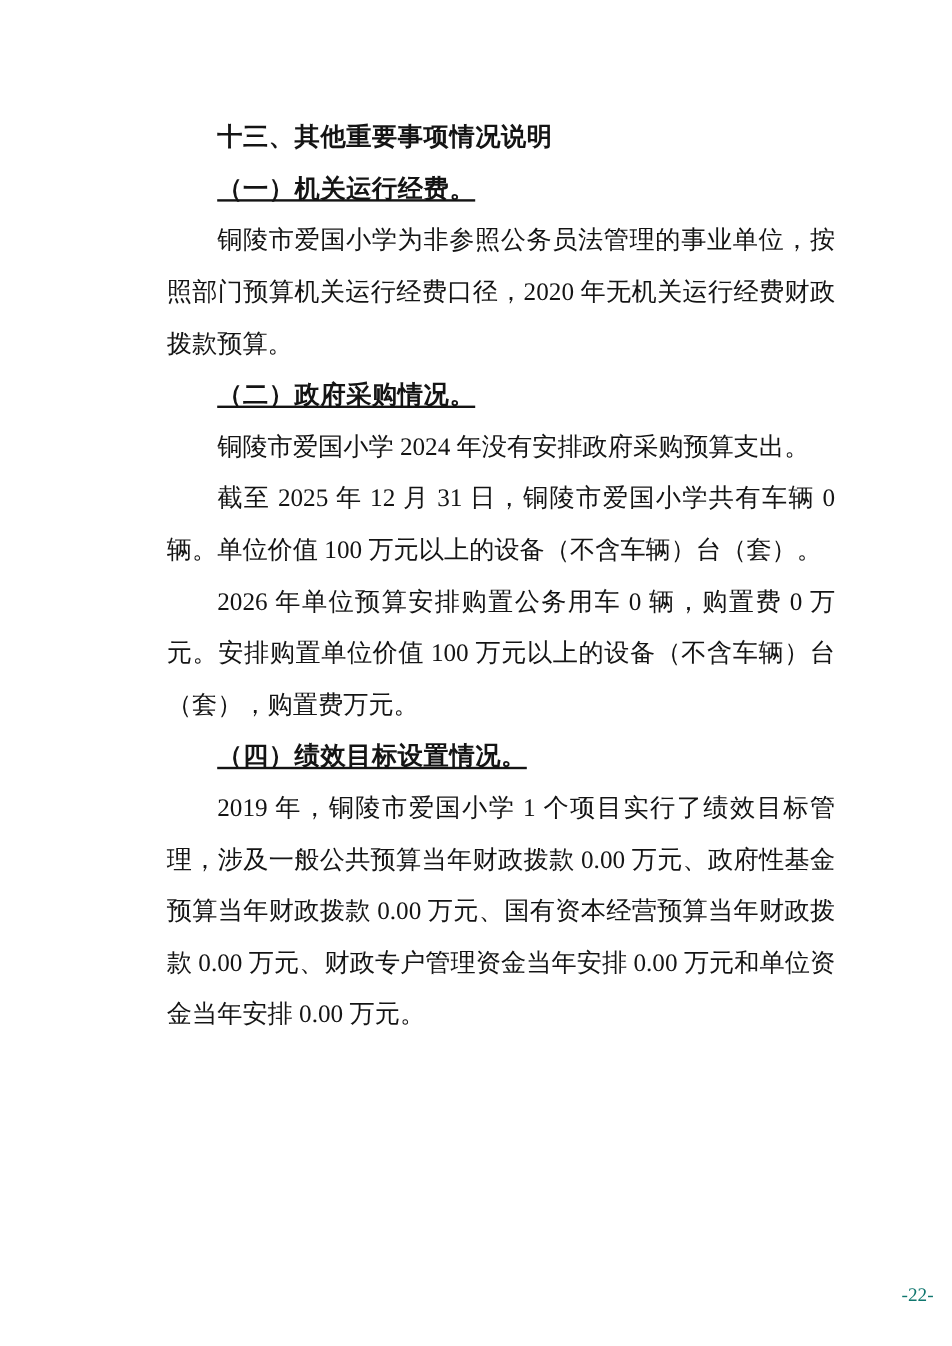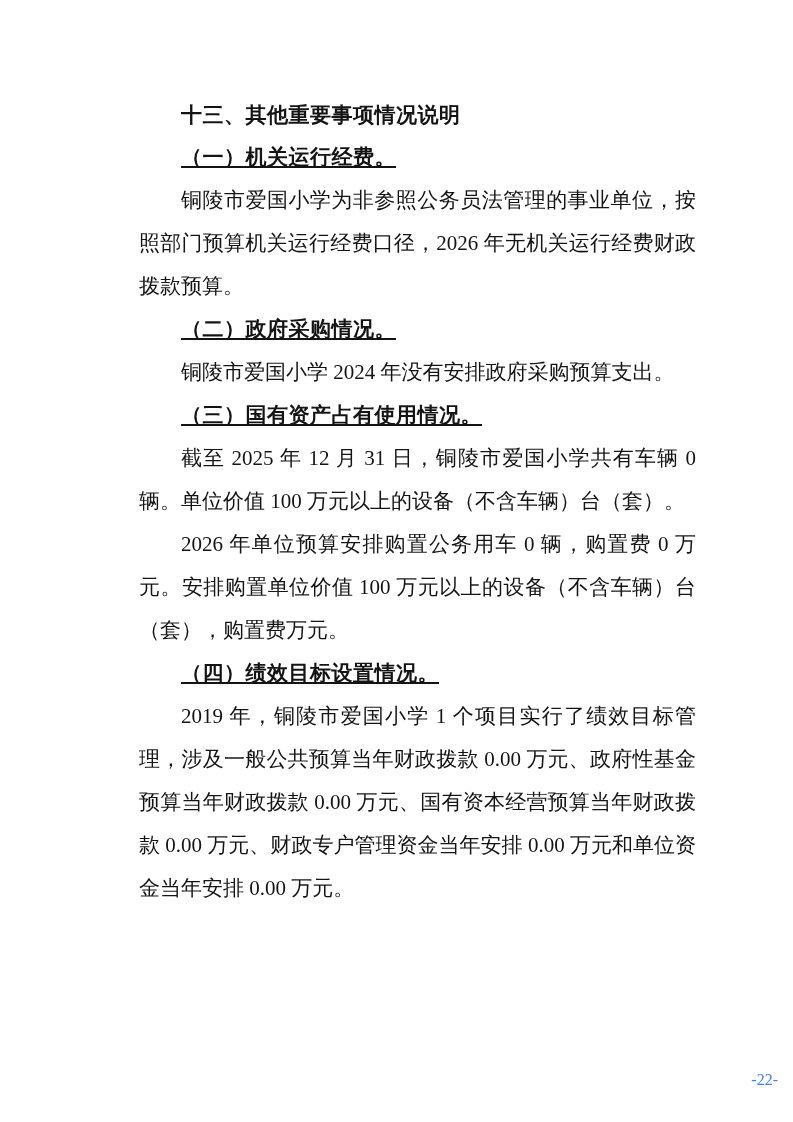--- a/index.html
+++ b/index.html
@@ -43,40 +43,39 @@
     text-align: left !important;
     letter-spacing: 0.5px;
     text-decoration: underline;
   }
   .page-number {
     position: absolute;
     right: 35px;
     bottom: 33px;
     font-size: 16px;
     line-height: 18px;
-    color: #3b82f6;
+    color: #0f766e;
     font-family: "Liberation Serif", "DejaVu Serif", serif;
   }
 </style>
 </head>
 <body>
 
 <div class="page">
   <div class="content">
     <p class="doc-title">十三、其他重要事项情况说明</p>
 
     <p class="sub-heading">（一）机关运行经费。</p>
 
-    <p>铜陵市爱国小学为非参照公务员法管理的事业单位，按照部门预算机关运行经费口径，2026 年无机关运行经费财政拨款预算。</p>
+    <p>铜陵市爱国小学为非参照公务员法管理的事业单位，按照部门预算机关运行经费口径，2020 年无机关运行经费财政拨款预算。</p>
 
     <p class="sub-heading">（二）政府采购情况。</p>
 
     <p>铜陵市爱国小学 2024 年没有安排政府采购预算支出。</p>
 
-    <p class="sub-heading">（三）国有资产占有使用情况。</p>
 
     <p>截至 2025 年 12 月 31 日，铜陵市爱国小学共有车辆 0 辆。单位价值 100 万元以上的设备（不含车辆）台（套）。</p>
 
     <p>2026 年单位预算安排购置公务用车 0 辆，购置费 0 万元。安排购置单位价值 100 万元以上的设备（不含车辆）台（套），购置费万元。</p>
 
     <p class="sub-heading">（四）绩效目标设置情况。</p>
 
     <p>2019 年，铜陵市爱国小学 1 个项目实行了绩效目标管理，涉及一般公共预算当年财政拨款 0.00 万元、政府性基金预算当年财政拨款 0.00 万元、国有资本经营预算当年财政拨款 0.00 万元、财政专户管理资金当年安排 0.00 万元和单位资金当年安排 0.00 万元。</p>
   </div>
 

